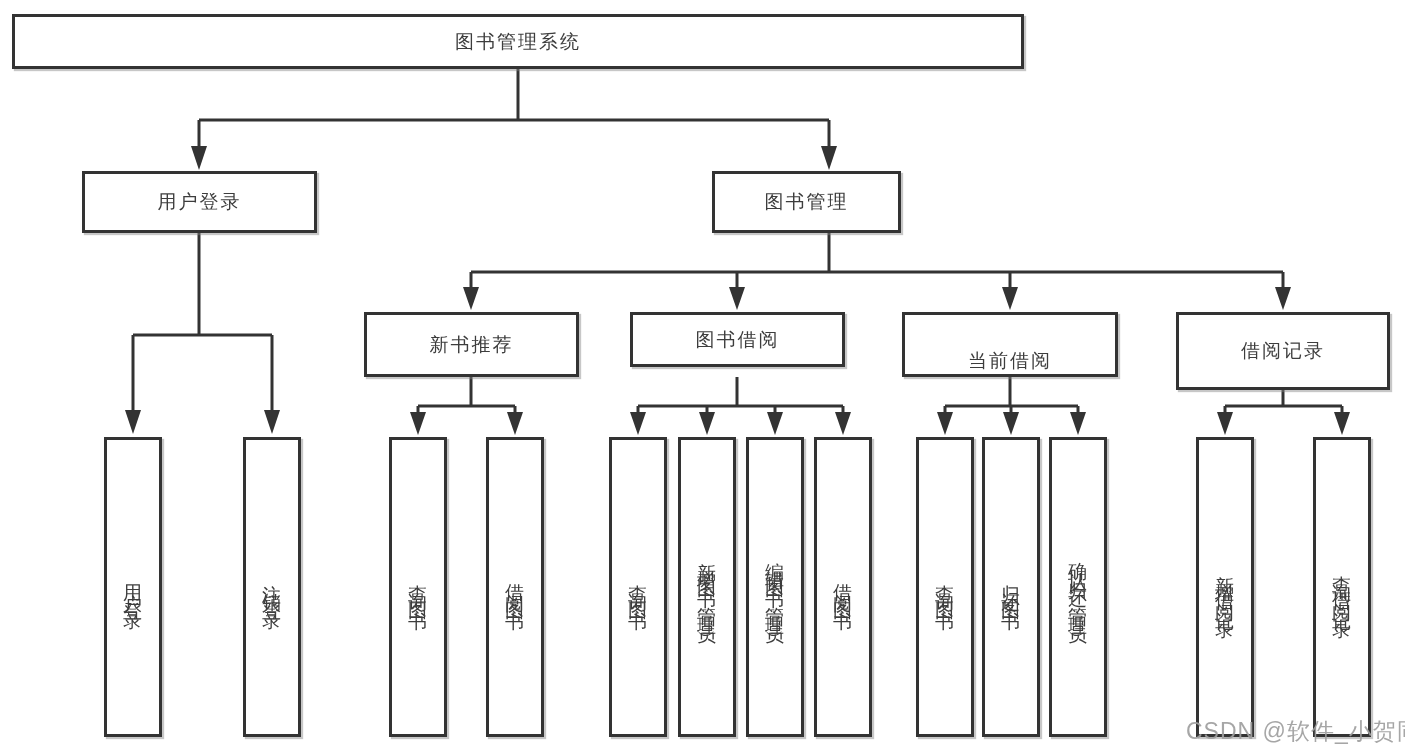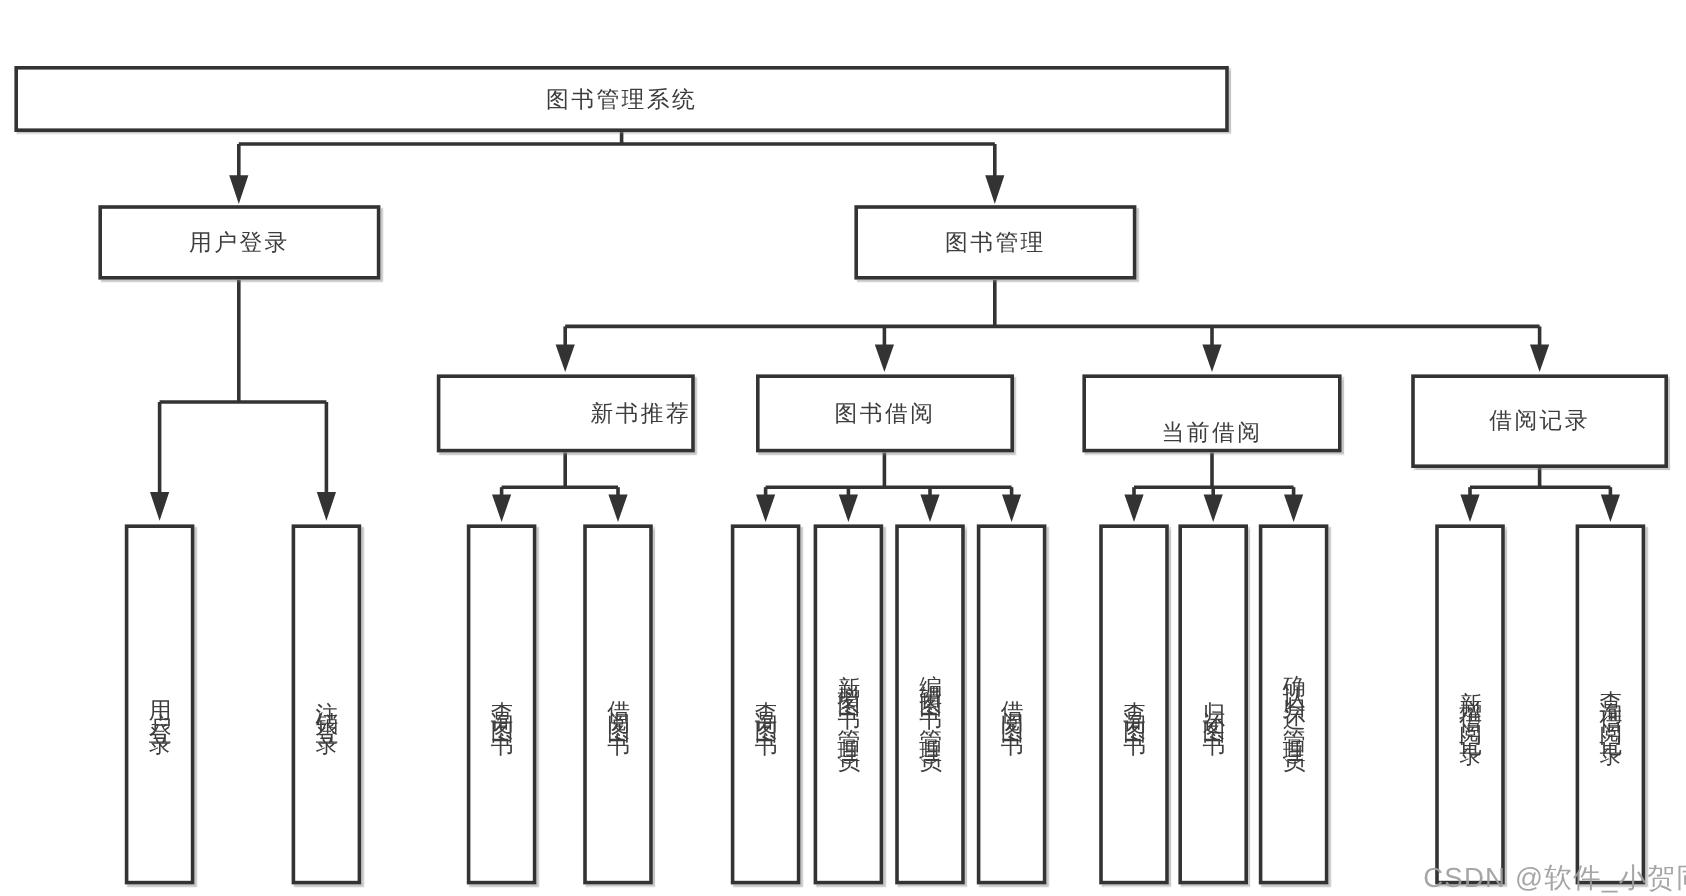--- a/index.html
+++ b/index.html
@@ -111,35 +111,35 @@
       <polygon points="767,412 783,412 775,435"></polygon>
       <polygon points="835,412 851,412 843,435"></polygon>
       <polygon points="937,412 953,412 945,435"></polygon>
       <polygon points="1003,412 1019,412 1011,435"></polygon>
       <polygon points="1070,412 1086,412 1078,435"></polygon>
       <polygon points="1217,412 1233,412 1225,435"></polygon>
       <polygon points="1334,412 1350,412 1342,435"></polygon>
     </g>
   </svg>
 
-  <div class="node hnode" style="left:12px; top:14px; width:1012px; height:55px;margin-top:41px;">
+  <div class="node hnode" style="left:12px; top:14px; width:1012px; height:55px;">
     <span>图书管理系统</span>
   </div>
 
   <div class="node hnode" style="left:82px; top:171px; width:235px; height:62px;">
     <span>用户登录</span>
   </div>
-  <div class="node hnode" style="left:712px; top:171px; width:235px; height:62px;">
+  <div class="node hnode" style="left:712px; top:171px; width:189px; height:62px;">
     <span>图书管理</span>
   </div>
 
-  <div class="node hnode" style="left:364px; top:312px; width:215px; height:65px;justify-content:flex-end;">
+  <div class="node hnode" style="left:364px; top:312px; width:215px; height:65px;">
     <span>新书推荐</span>
   </div>
-  <div class="node hnode" style="left:630px; top:312px; width:215px; height:65px;">
+  <div class="node hnode" style="left:630px; top:312px; width:215px; height:55px;">
     <span>图书借阅</span>
   </div>
   <div class="node hnode" style="left:902px; top:312px; width:216px; height:65px;align-items:flex-end;">
     <span>当前借阅</span>
   </div>
   <div class="node hnode" style="left:1176px; top:312px; width:214px; height:78px;">
     <span>借阅记录</span>
   </div>
 
   <div class="node vnode" style="left:104px;">

